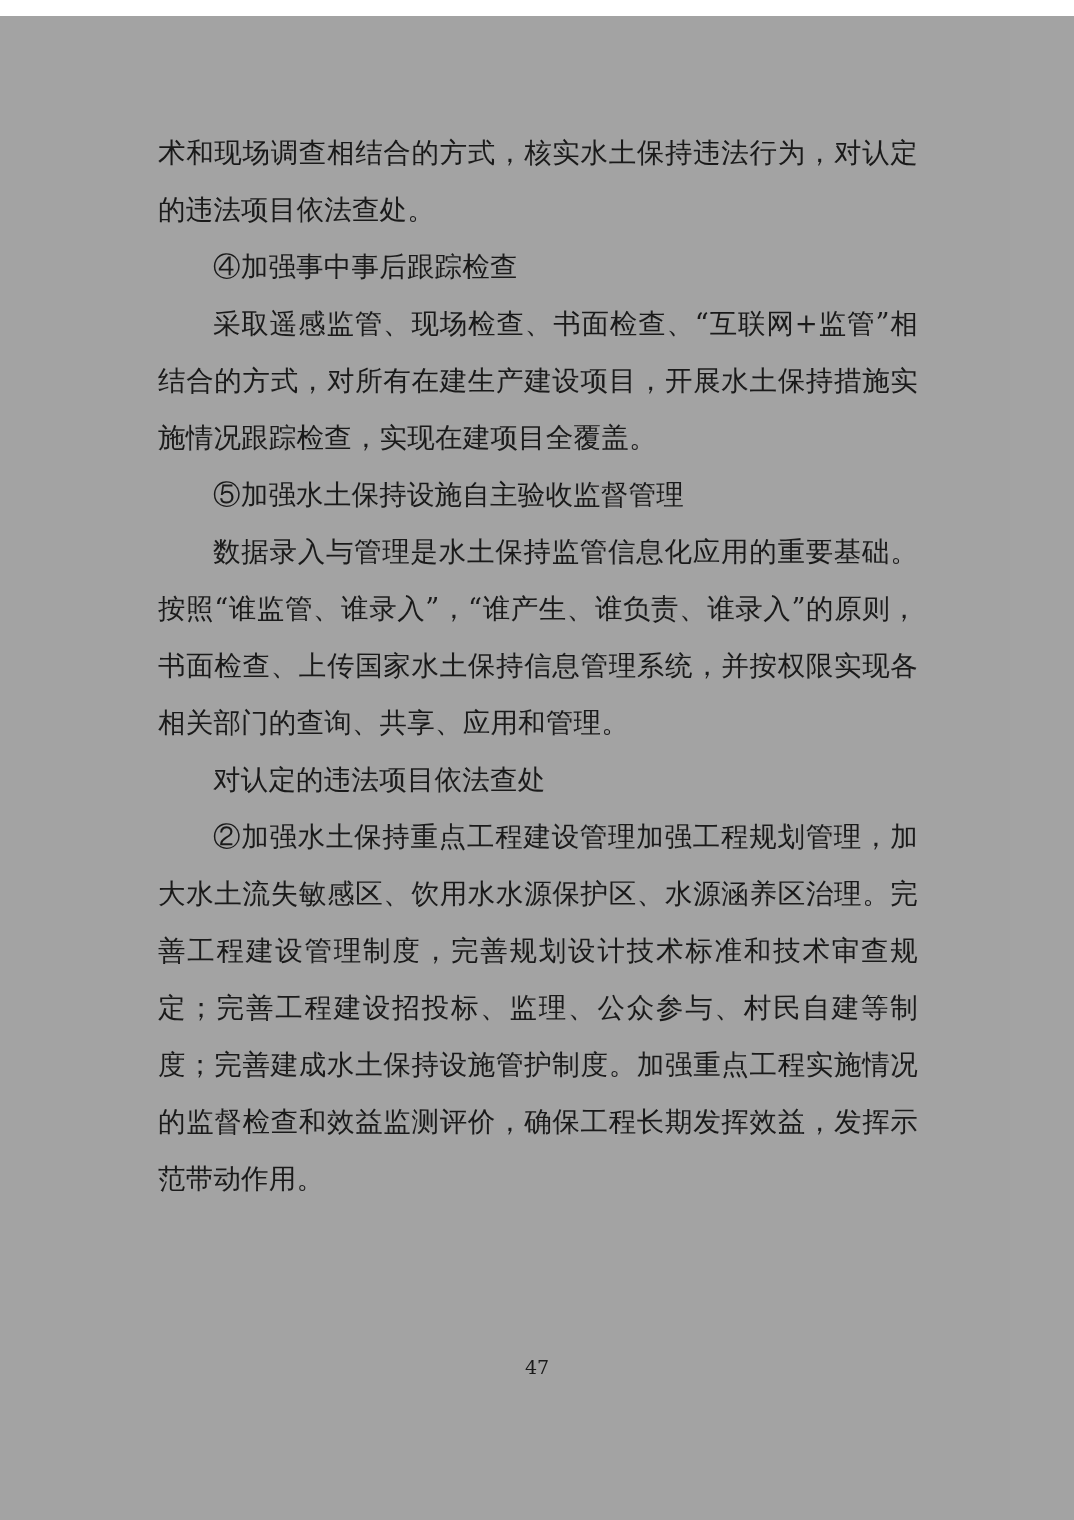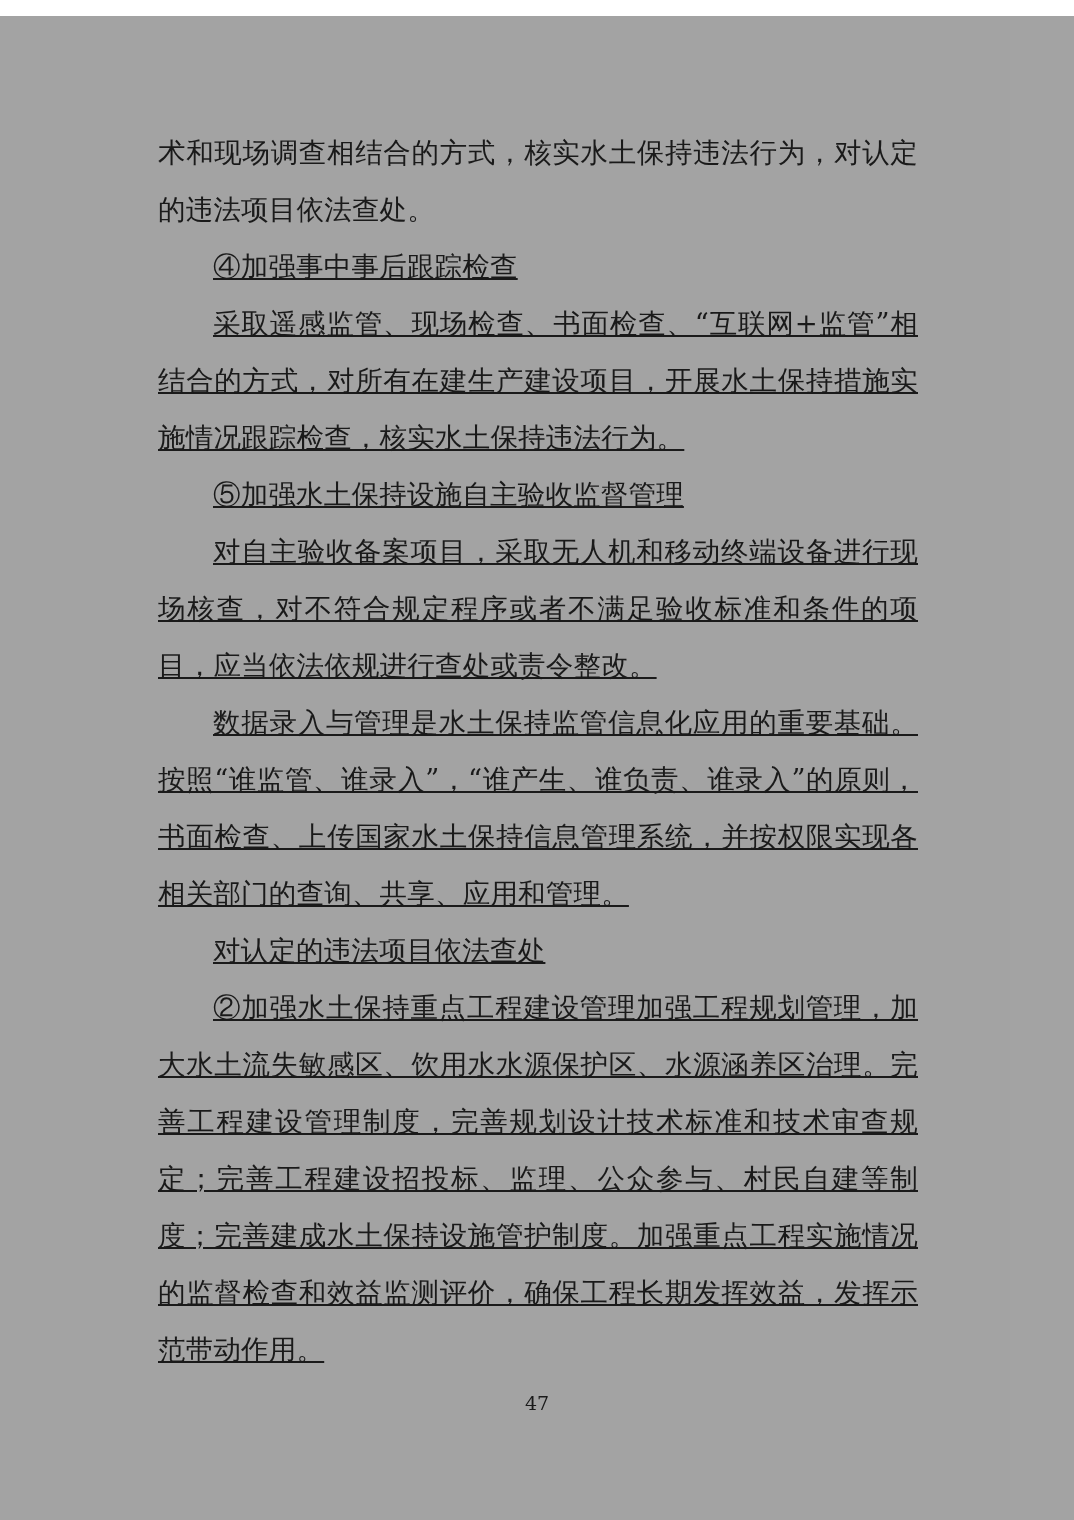--- a/index.html
+++ b/index.html
@@ -27,41 +27,39 @@
     font-size: 27.5px;
     line-height: 57px;
     color: #1a1a1a;
     text-align: justify;
     text-justify: inter-ideograph;
     margin: 0;
     letter-spacing: 0.2px;
   }
   .indent {
     text-indent: 2em;
-    text-decoration: underline;
   }
   .pageno {
     position: absolute;
     left: 0;
     right: 0;
-    top: 1376px;
+    top: 1340px;
     text-align: center;
     font-family: "DejaVu Serif", "Liberation Serif", serif;
     font-size: 19px;
     color: #1a1a1a;
   }
 </style>
 </head>
 <body>
 
 <div class="page">
   <div class="content">
     <p class="para">术和现场调查相结合的方式，核实水土保持违法行为，对认定的违法项目依法查处。</p>
     <p class="para indent">④加强事中事后跟踪检查</p>
-    <p class="para indent">采取遥感监管、现场检查、书面检查、“互联网+监管”相结合的方式，对所有在建生产建设项目，开展水土保持措施实施情况跟踪检查，核实水土保持违法行为。</p>
+    <p class="para indent">采取遥感监管、现场检查、书面检查、“互联网+监管”相结合的方式，对所有在建生产建设项目，开展水土保持措施实施情况跟踪检查，实现在建项目全覆盖。</p>
     <p class="para indent">⑤加强水土保持设施自主验收监督管理</p>
-    <p class="para indent">对自主验收备案项目，采取无人机和移动终端设备进行现场核查，对不符合规定程序或者不满足验收标准和条件的项目，应当依法依规进行查处或责令整改。</p>
     <p class="para indent">数据录入与管理是水土保持监管信息化应用的重要基础。按照“谁监管、谁录入”，“谁产生、谁负责、谁录入”的原则，书面检查、上传国家水土保持信息管理系统，并按权限实现各相关部门的查询、共享、应用和管理。</p>
     <p class="para indent">对认定的违法项目依法查处</p>
     <p class="para indent">②加强水土保持重点工程建设管理加强工程规划管理，加大水土流失敏感区、饮用水水源保护区、水源涵养区治理。完善工程建设管理制度，完善规划设计技术标准和技术审查规定；完善工程建设招投标、监理、公众参与、村民自建等制度；完善建成水土保持设施管护制度。加强重点工程实施情况的监督检查和效益监测评价，确保工程长期发挥效益，发挥示范带动作用。</p>
   </div>
   <div class="pageno">47</div>
 </div>
 
 </body></html>

